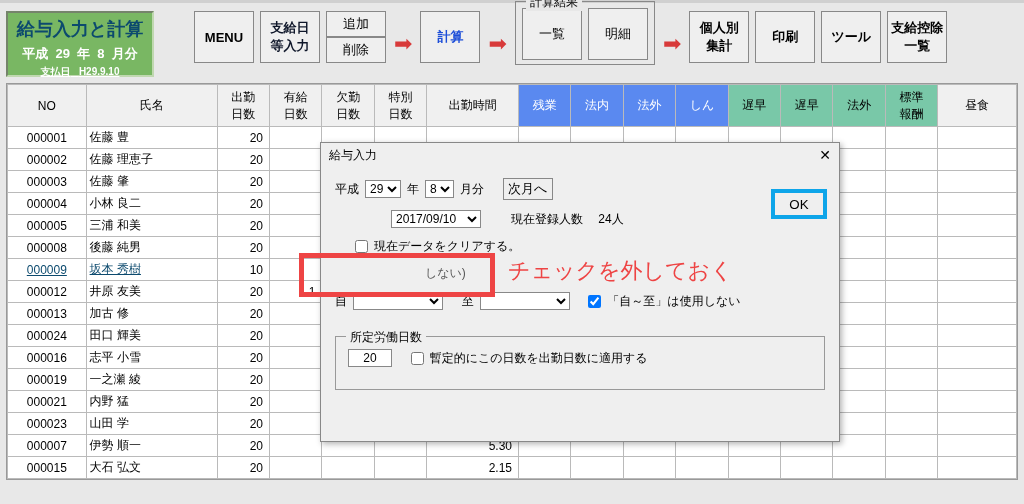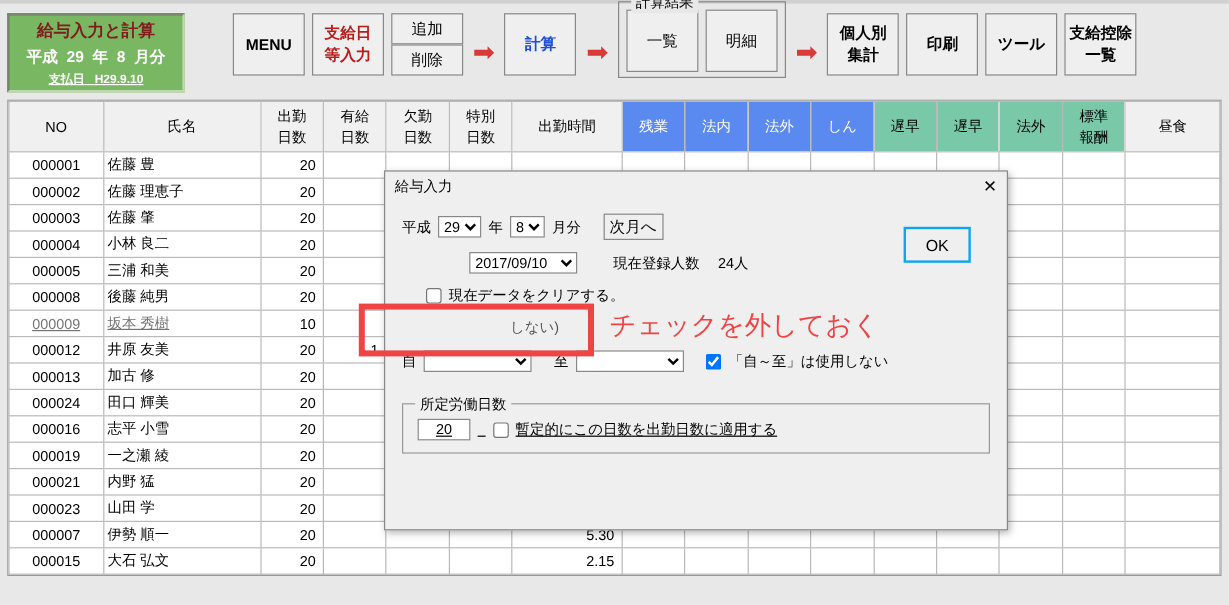--- a/index.html
+++ b/index.html
@@ -1,58 +1,58 @@
 <!DOCTYPE html>
 <html><head>
 <meta charset="utf-8">
 <style>
   * { box-sizing: border-box; margin: 0; padding: 0; }
   body { font-family: "MS PGothic", sans-serif; font-size: 12px; background: #e8e8e8; width: 1024px; height: 504px; overflow: hidden; position: relative; }
 
   .topbar { display: flex; align-items: flex-start; padding: 8px 6px 6px; gap: 6px; background: #e8e8e8; border-top: 3px solid #d0d0d0; }
 
   .titlecard { background: #79b763; border: 2px inset #c0d8b0; width: 148px; height: 66px; text-align: center; color: #fff; font-weight: bold; padding: 4px; }
-  .titlecard .t-row1 { color: #7f1d1d; font-size: 14px; margin-bottom: 4px; }
+  .titlecard .t-row1 { color: #0c4a6e; font-size: 18px; margin-bottom: 4px; }
   .titlecard .t-row2 { font-size: 13px; }
   .titlecard .t-row3 { font-size: 10px; margin-top: 2px; text-decoration: underline; }
 
   .btn { background: #efefef; border: 1px solid #888; padding: 0; display: flex; flex-direction: column; align-items: center; justify-content: center; font-size: 13px; cursor: pointer; }
   .btn.single { width: 60px; height: 52px; }
   .btn.wide { width: 60px; height: 52px; }
   .btn.stack { width: 60px; height: 26px; text-align: right; }
   .stack-wrap { display: flex; flex-direction: column; }
-  .btn.blue-text { color: #b91c1c; font-weight: bold; }
+  .btn.blue-text { color: #0f172a; font-weight: bold; }
   .btn.red-text { color: #1d4ed8; font-weight: bold; }
 
   .arrow { color: #d83a3a; font-size: 22px; align-self: center; padding: 0 2px; }
 
   .resultbox { border: 1px solid #888; padding: 6px 6px 4px; margin-top: -10px; position: relative; }
   .resultbox .legend { position: absolute; top: -8px; left: 10px; background: #e8e8e8; padding: 0 4px; font-size: 12px; }
   .resultbox .row { display: flex; gap: 6px; }
 
   
   .grid { position: relative; margin: 0 6px; border: 1px solid #999; background: #fff; }
   .grid table { border-collapse: collapse; width: 100%; table-layout: fixed; }
   .grid th, .grid td { border: 1px solid #bababa; padding: 2px 3px; font-size: 12px; height: 21px; overflow: hidden; white-space: nowrap; }
   .grid th { background: #f0f0f0; font-weight: normal; }
   .grid th.blue { background: #5a89f0; color: #fff; }
   .grid th.teal { background: #79c8a8; }
   .grid td.num { text-align: right; padding-right: 6px; }
   .grid td.center { text-align: center; }
-  .grid .link { color: #737373; text-decoration: underline; }
+  .grid .link { color: #0c4a6e; text-decoration: underline; }
 
   
   .dialog { position: absolute; left: 320px; top: 142px; width: 520px; height: 300px; background: #efefef; border: 1px solid #888; box-shadow: 2px 2px 6px rgba(0,0,0,.3); }
   .dialog .titlebar { display: flex; justify-content: space-between; padding: 4px 8px; font-size: 12px; text-align: center; }
   .dialog .close { cursor: pointer; font-size: 14px; }
   .dialog .body { padding: 10px 14px; font-size: 12px; }
   .dialog select, .dialog input[type=text] { font-size: 12px; }
   .dialog .row { display: flex; align-items: center; gap: 6px; margin-bottom: 10px; }
-  .dialog .okbtn { position: absolute; right: 30px; top: 46px; width: 56px; height: 30px; border: 2px solid #0ea5e9; background: #efefef; cursor: pointer; }
-  .fieldset { border: 1px solid #999; padding: 12px 12px 10px; margin-top: 26px; position: relative; text-decoration: underline; }
+  .dialog .okbtn { position: absolute; right: 12px; top: 46px; width: 56px; height: 30px; border: 4px solid #0ea5e9; background: #efefef; cursor: pointer; }
+  .fieldset { border: 1px solid #999; padding: 12px 12px 22px; margin-top: 26px; position: relative; }
   .fieldset .legend { position: absolute; top: -8px; left: 10px; background: #efefef; padding: 0 4px; }
 
   
   .callout-box { position: absolute; left: 299px; top: 253px; width: 196px; height: 44px; border: 5px solid #e44; pointer-events: none; }
   .callout-text { position: absolute; left: 508px; top: 256px; font-size: 22px; color: #e44; font-weight: 500; }
 
   .sel { border: 1px solid #888; background: #fff; height: 18px; }
 </style>
 </head>
 <body>

